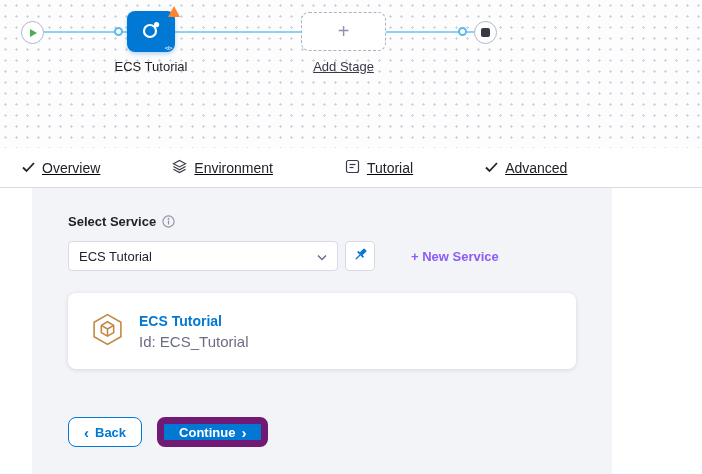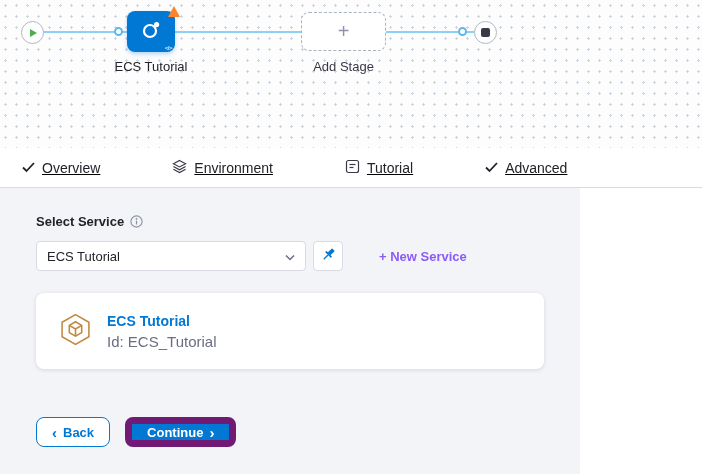--- a/index.html
+++ b/index.html
@@ -30,32 +30,32 @@
     border-bottom:11px solid #ff832b; }
   .code-badge { position:absolute; right:3px; bottom:1px; color:#cfe9ff;
     font-size:6px; font-weight:bold; letter-spacing:-.5px; }
   .stage-label { position:absolute; left:103px; top:59px; width:96px;
     text-align:center; font-size:13px; color:#22222a; }
   .add-stage { position:absolute; left:301px; top:12px; width:85px; height:39px;
     background:#fff; border:1.6px dashed #a9b2bf; border-radius:8px;
     display:flex; align-items:center; justify-content:center; cursor:pointer; }
   .add-plus { font-size:20px; color:#9293ab; line-height:1; margin-top:-2px; }
   .add-stage-label { position:absolute; left:301px; top:59px; width:85px;
-    text-align:center; font-size:13px; color:#383946; }
+    text-align:center; font-size:13px; color:#383946;text-decoration:underline; }
 
   
   .tabbar { display:flex; align-items:stretch; height:40px; background:#fff;
     border-bottom:1px solid #d9dae5; padding-left:22px; gap:72px;text-decoration:underline; }
   .tab { display:flex; align-items:center; gap:7px; font-size:14px;
     color:#22222a; cursor:pointer; white-space:nowrap; }
   .tab.active { font-weight:bold; box-shadow:inset 0 -2px 0 #0278d5; }
   .tab svg { flex:0 0 auto; }
 
   
-  .content { width:580px; height:286px; background:#f3f4f8; padding:26px 36px 0 36px; }
+  .content { width:580px; height:286px; background:#f3f4f8; padding:26px 36px 0 36px;margin-left:32px; }
   .select-label-row { display:flex; align-items:center; gap:6px; }
   .select-label { font-size:13px; font-weight:bold; color:#22222a; }
   .controls-row { display:flex; align-items:center; margin-top:12px; }
   .dropdown { width:270px; height:30px; background:#fff; border:1px solid #d9dae5;
     border-radius:4px; display:flex; align-items:center; justify-content:space-between;
     padding:0 10px; cursor:pointer; }
   .dropdown-value { font-size:13px; color:#22222a; }
   .pin-btn { width:30px; height:30px; margin-left:7px; background:#fff;
     border:1px solid #d9dae5; border-radius:4px; display:flex; align-items:center;
     justify-content:center; cursor:pointer; }

